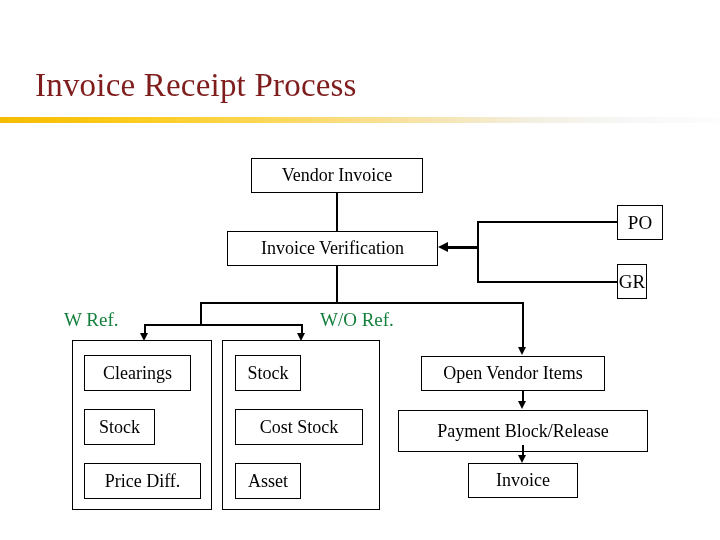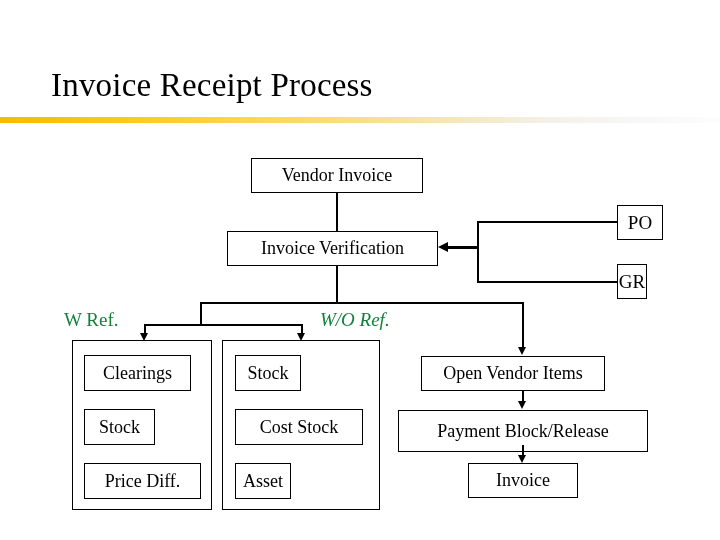--- a/index.html
+++ b/index.html
@@ -19,24 +19,23 @@
   }
   
   #slide-title {
     position: absolute;
     left: 35px;
     top: 60px;
     width: 650px;
     height: 50px;
     font-size: 33px;
     line-height: 50px;
-    color: #000000;
+    color: #7f1d1d;
     white-space: nowrap;
     letter-spacing: 0.2px;
-    margin-left: 16px;
   }
   #title-rule {
     position: absolute;
     left: 0px;
     top: 117px;
     width: 720px;
     height: 6px;
     background: linear-gradient(to right, #f5bb00 0%, #fbcb1c 18%, #fdd85a 38%, #f6e3a8 58%, #f3efe2 74%, #f7f7f7 88%, #fdfdfd 100%);
   }
   
@@ -124,31 +123,31 @@
   <div class="ln v" style="left:522px; top:302px; height:46px;"></div>
   <div class="arrow-down" style="left:518.3px; top:347px;"></div>
 
   <div class="ln h" style="left:144px; top:324px; width:159px;"></div>
   <div class="ln v" style="left:144px; top:324px; height:13px;"></div>
   <div class="arrow-down" style="left:140.3px; top:333px;"></div>
   <div class="ln v" style="left:301px; top:324px; height:13px;"></div>
   <div class="arrow-down" style="left:297.3px; top:333px;"></div>
 
   <div class="label-free" style="left:64px; top:309px;">W Ref.</div>
-  <div class="label-free" style="left:320px; top:309px;font-style:italic;">W/O Ref.</div>
+  <div class="label-free" style="left:320px; top:309px;">W/O Ref.</div>
 
   <div class="group-box" style="left:72px; top:340px; width:140px; height:170px;"></div>
   <div class="node" style="left:84px; top:355px; width:107px; height:36px;">Clearings</div>
   <div class="node" style="left:84px; top:409px; width:71px; height:36px;">Stock</div>
   <div class="node" style="left:84px; top:463px; width:117px; height:36px;">Price Diff.</div>
 
   <div class="group-box" style="left:222px; top:340px; width:158px; height:170px;"></div>
   <div class="node" style="left:235px; top:355px; width:66px; height:36px;">Stock</div>
   <div class="node" style="left:235px; top:409px; width:128px; height:36px;">Cost Stock</div>
-  <div class="node" style="left:235px; top:463px; width:56px; height:36px;">Asset</div>
+  <div class="node" style="left:235px; top:463px; width:66px; height:36px;">Asset</div>
 
   <div class="node" style="left:421px; top:356px; width:184px; height:35px;">Open Vendor Items</div>
 
   <div class="ln v" style="left:522px; top:391px; height:11px;"></div>
   <div class="arrow-down" style="left:518.3px; top:401px;"></div>
 
   <div class="node" style="left:398px; top:410px; width:250px; height:42px;">Payment Block/Release</div>
 
   <div class="ln v" style="left:522px; top:445px; height:11px;"></div>
   <div class="arrow-down" style="left:518.3px; top:455px;"></div>

